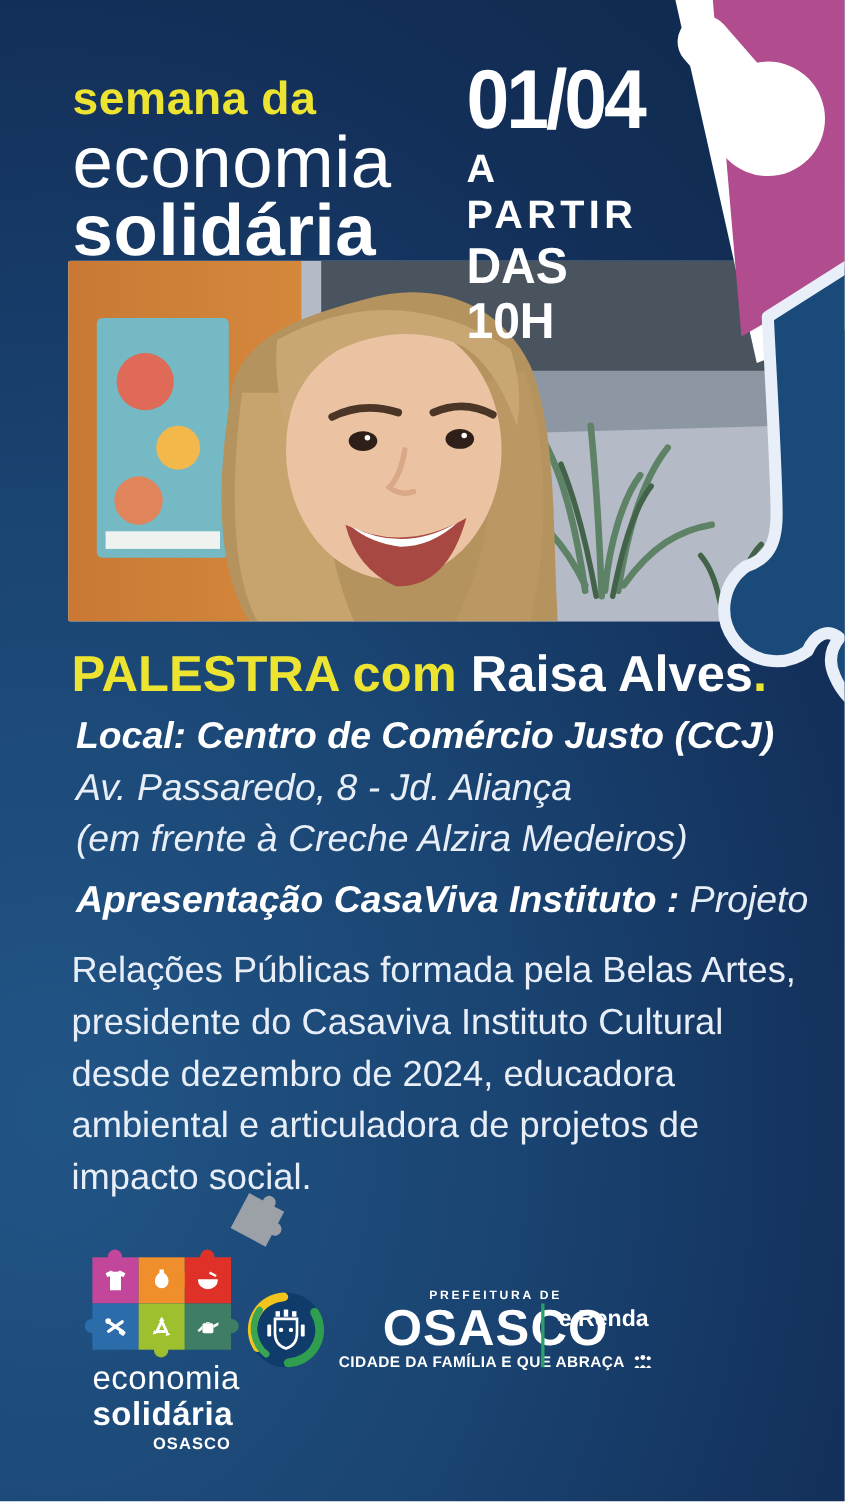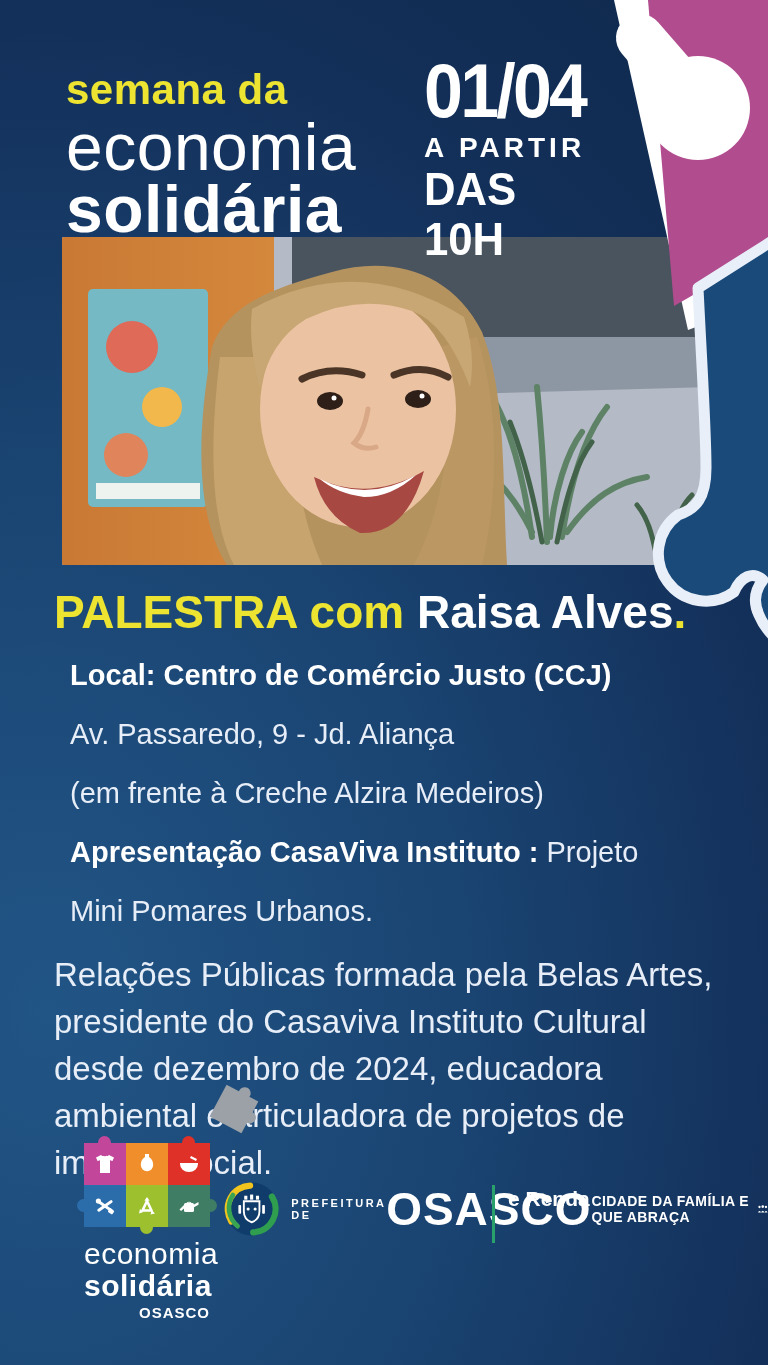--- a/index.html
+++ b/index.html
@@ -8,31 +8,31 @@
     background:radial-gradient(130% 95% at 6% 74%, #215586 0%, #1a4472 42%, #13305a 76%, #102a4e 100%);
     font-family:"Liberation Sans", sans-serif;color:#ffffff;
   }
   
   .title-block{position:absolute;left:66px;top:66px;z-index:4;}
   .kicker{font-size:42px;font-weight:600;color:#ece431;letter-spacing:.5px;}
   .title1{font-size:66px;font-weight:500;line-height:62px;margin-top:2px;letter-spacing:.5px;}
   .title2{font-size:66px;font-weight:800;line-height:62px;letter-spacing:.5px;}
   .date-block{position:absolute;left:424px;top:52px;z-index:4;width:170px;}
   .date{font-size:76px;font-weight:900;letter-spacing:-3px;transform:scaleX(.92);transform-origin:left;line-height:78px;}
-  .time1{font-size:28px;font-weight:800;letter-spacing:4px;margin-top:2px;}
+  .time1{font-size:36px;font-weight:800;letter-spacing:4px;margin-top:2px;}
   .time2{font-size:46px;font-weight:900;letter-spacing:0;transform:scaleX(.95);transform-origin:left;line-height:50px;}
   
   .deco{position:absolute;top:0;right:0;z-index:5;pointer-events:none;}
   
   .photo{position:absolute;left:62px;top:237px;width:648px;height:328px;overflow:hidden;border-radius:2px;z-index:1;background:#aab2bd;}
   
-  .content{position:absolute;left:54px;top:586px;width:676px;z-index:4;}
+  .content{position:absolute;left:65px;top:586px;width:676px;z-index:4;}
   .content h1{margin:0 0 10px 0;font-size:46px;font-weight:800;line-height:52px;}
   .yellow{color:#ece431;}
-  .line{font-size:29px;line-height:43px;margin:16px;color:#e7eef8;}
+  .line{font-size:34px;line-height:43px;margin:4px;color:#e7eef8;font-style:italic;}
   .b{font-weight:700;color:#ffffff;}
   .apres{margin-top:12px;}
   .bio{margin-top:18px;font-size:33px;line-height:47px;color:#e7eef8;width:672px;}
   
   .footer{position:absolute;left:0;top:1085px;width:768px;height:260px;z-index:4;}
   .eco-logo{position:absolute;left:84px;top:8px;width:150px;}
   .eco-grid{position:relative;margin-top:50px;width:126px;display:grid;grid-template-columns:repeat(3,42px);grid-template-rows:repeat(2,42px);}
   .pz{position:relative;display:flex;align-items:center;justify-content:center;}
   .pz svg{width:24px;height:24px;}
   .pz::after{content:"";position:absolute;width:13px;height:13px;border-radius:50%;background:inherit;}
@@ -42,21 +42,21 @@
   .pz:nth-child(4)::after{left:-7px;top:14px;}
   .pz:nth-child(5)::after{left:14px;bottom:-7px;}
   .pz:nth-child(6)::after{right:-7px;top:14px;}
   .pz-float{position:absolute;right:-18px;top:-2px;width:36px;height:36px;transform:rotate(28deg);}
   .pz-float::after{content:"";position:absolute;width:12px;height:12px;border-radius:50%;background:inherit;left:12px;top:-6px;}
   .pz-float::before{content:"";position:absolute;width:12px;height:12px;border-radius:50%;background:inherit;right:-6px;top:12px;}
   .eco-t1{font-size:30px;font-weight:400;margin-top:10px;letter-spacing:.5px;}
   .eco-t2{font-size:30px;font-weight:800;line-height:30px;letter-spacing:.5px;}
   .eco-t3{font-size:15px;font-weight:700;text-align:right;width:126px;letter-spacing:1px;margin-top:3px;}
   .pref{position:absolute;left:222px;top:86px;display:flex;align-items:center;gap:10px;}
-  .pref-text{display:flex;flex-direction:row;align-items:center;}
+  .pref-text{display:flex;flex-direction:column;align-items:center;}
   .pref-top{font-size:11px;font-weight:700;letter-spacing:2.5px;}
   .pref-name{font-size:46px;font-weight:800;letter-spacing:1px;line-height:46px;}
   .pref-tag{font-size:14px;font-weight:700;letter-spacing:.4px;display:flex;align-items:center;gap:7px;}
   .divider{position:absolute;left:492px;top:100px;width:3px;height:58px;background:#2aa06b;}
   .secr{position:absolute;left:508px;top:102px;color:#e7eef8;}
   .secr-1{font-size:20px;font-weight:400;}
   .secr-2{font-size:21px;font-weight:800;line-height:24px;color:#ffffff;}
 </style>
 </head>
 <body>
@@ -129,24 +129,23 @@
         <path d="M306 172 Q302 196 292 206 Q302 214 314 210" stroke="#d9a886" stroke-width="5" stroke-linecap="round" fill="none"></path>
         <path d="M252 240 Q306 266 362 234 Q344 298 298 296 Q262 280 252 240 Z" fill="#a84842"></path>
         <path d="M258 242 Q306 266 354 238 Q330 260 302 260 Q274 256 258 242 Z" fill="#ffffff"></path>
       </g>
     </svg>
   </div>
 
   <div class="content">
     <h1><span class="yellow">PALESTRA com</span> <span>Raisa Alves</span><span class="yellow">.</span></h1>
     <p class="line"><span class="yellow b">Local:</span> <span class="b">Centro de Comércio Justo (CCJ)</span></p>
-    <p class="line">Av. Passaredo, 9 - Jd. Aliança</p>
+    <p class="line">Av. Passaredo, 8 - Jd. Aliança</p>
     <p class="line">(em frente à Creche Alzira Medeiros)</p>
     <p class="line apres"><span class="yellow b">Apresentação CasaViva Instituto :</span> <span>Projeto</span></p>
-    <p class="line">Mini Pomares Urbanos.</p>
     <p class="bio">Relações Públicas formada pela Belas Artes, presidente do Casaviva Instituto Cultural desde dezembro de 2024, educadora ambiental e articuladora de projetos de impacto social.</p>
   </div>
 
   <div class="footer">
 
     <div class="eco-logo">
       <div class="pz pz-float" style="background-color: rgb(156, 161, 167);"></div>
       <div class="eco-grid">
         <div class="pz" style="background-color: rgb(194, 71, 155);">
           <svg viewBox="0 0 24 24">

